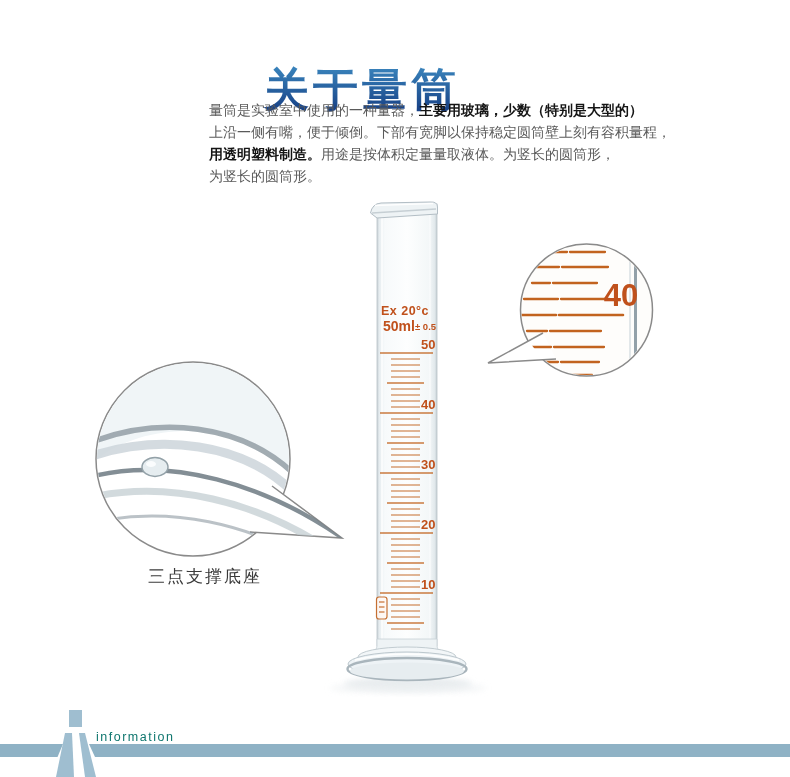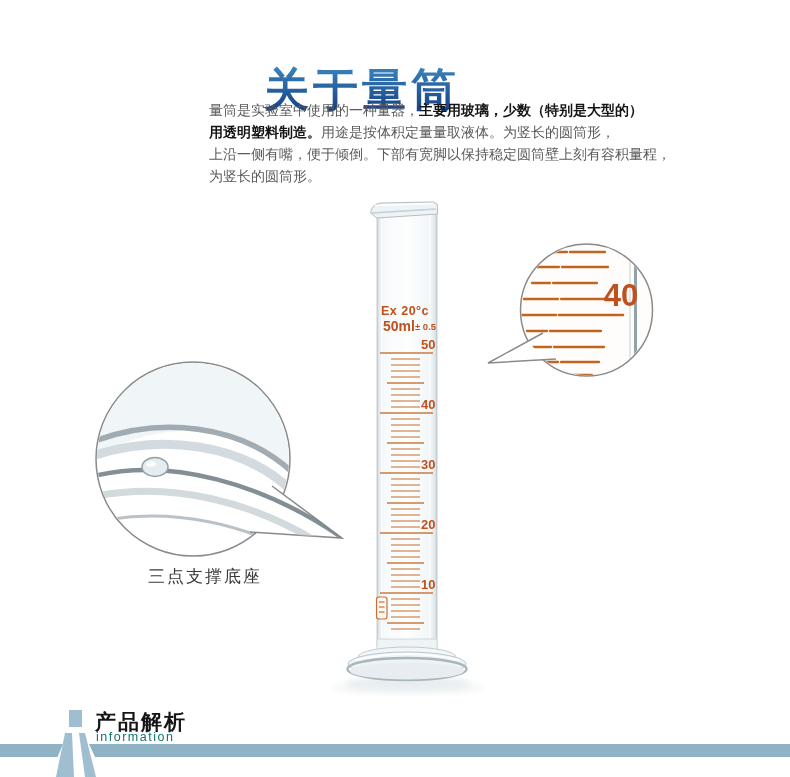--- a/index.html
+++ b/index.html
@@ -39,22 +39,22 @@
 </style>
 </head>
 <body>
 
 <div class="page">
 
   <h1 class="title">关于量筒</h1>
 
   <div class="intro">
     <div class="ln"><span>量筒是实验室中使用的一种量器，</span><b>主要用玻璃，少数（特别是大型的）</b></div>
+    <div class="ln"><span>上沿一侧有嘴，便于倾倒。下部有宽脚以保持稳定圆筒壁上刻有容积量程，</span></div>
     <div class="ln"><b>用透明塑料制造。</b><span>用途是按体积定量量取液体。为竖长的圆筒形，</span></div>
-    <div class="ln"><span>上沿一侧有嘴，便于倾倒。下部有宽脚以保持稳定圆筒壁上刻有容积量程，</span></div>
     <div class="ln"><span>为竖长的圆筒形。</span></div>
   </div>
 
   <svg id="art" width="790" height="570" viewBox="0 0 790 570">
     <defs>
       <linearGradient id="glassH" x1="0" y1="0" x2="1" y2="0">
         <stop offset="0" stop-color="#c9d2d7"></stop>
         <stop offset="0.04" stop-color="#e7edf0"></stop>
         <stop offset="0.13" stop-color="#f7fafb"></stop>
         <stop offset="0.5" stop-color="#fdfefe"></stop>
@@ -204,16 +204,15 @@
   <svg id="footer-art" width="790" height="87" viewBox="0 0 790 87">
     <polygon points="0,54 63,54 57.5,67 0,67" style="fill:var(--accent-bar)"></polygon>
     <polygon points="89,54 790,54 790,67 95,67" style="fill:var(--accent-bar)"></polygon>
     <g>
       <rect x="69" y="20" width="13" height="17" style="fill:var(--flask)"></rect>
       <polygon points="65,43 85,43 96,87 56,87" style="fill:var(--flask)"></polygon>
       <polygon points="72,43 79,43 85,87 74,87" fill="#ffffff"></polygon>
     </g>
   </svg>
 
-  <div class="footer-title">产品解析</div>
   <div class="footer-sub">information</div>
 
 </div>
 
 </body></html>

